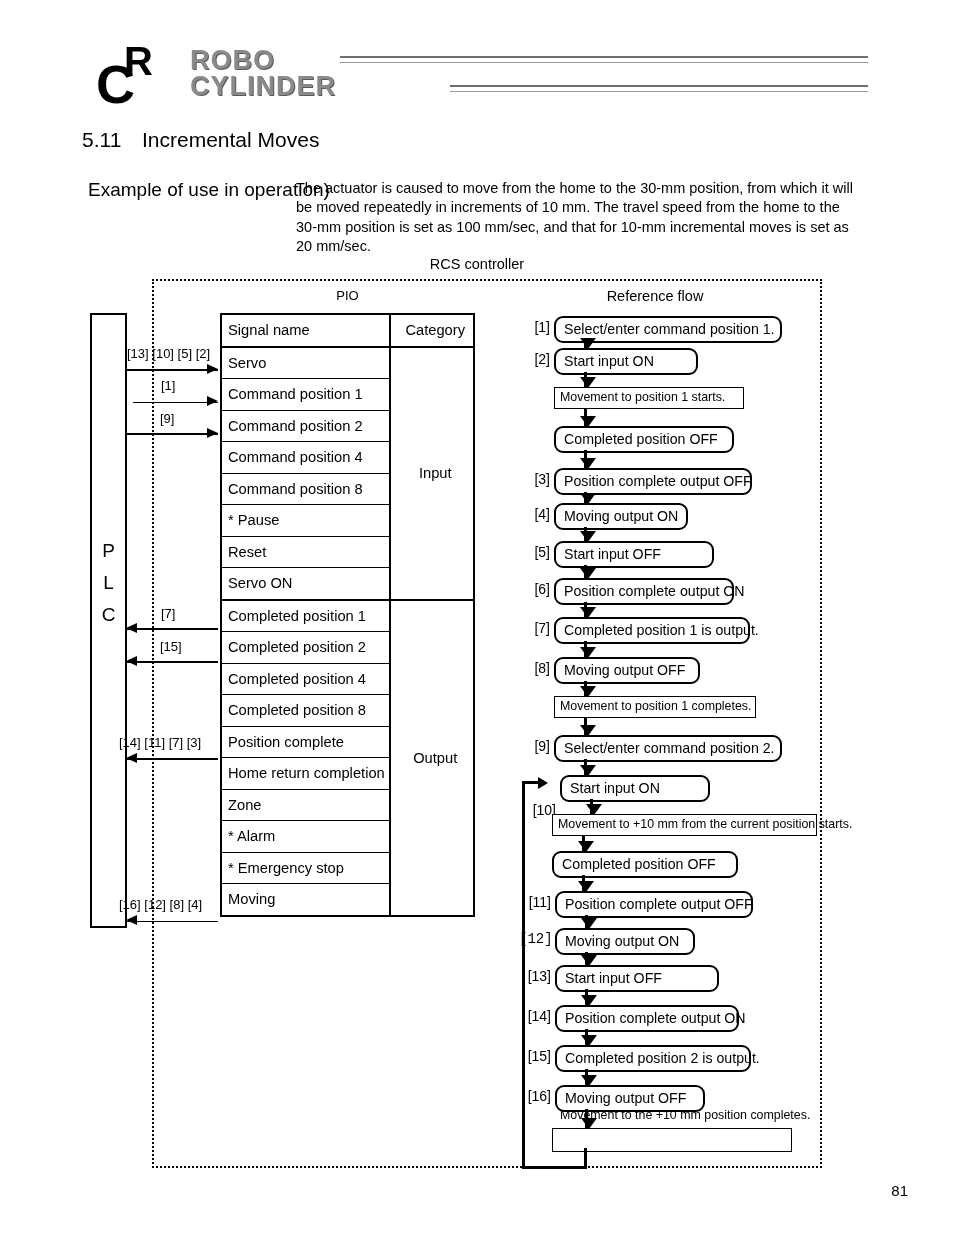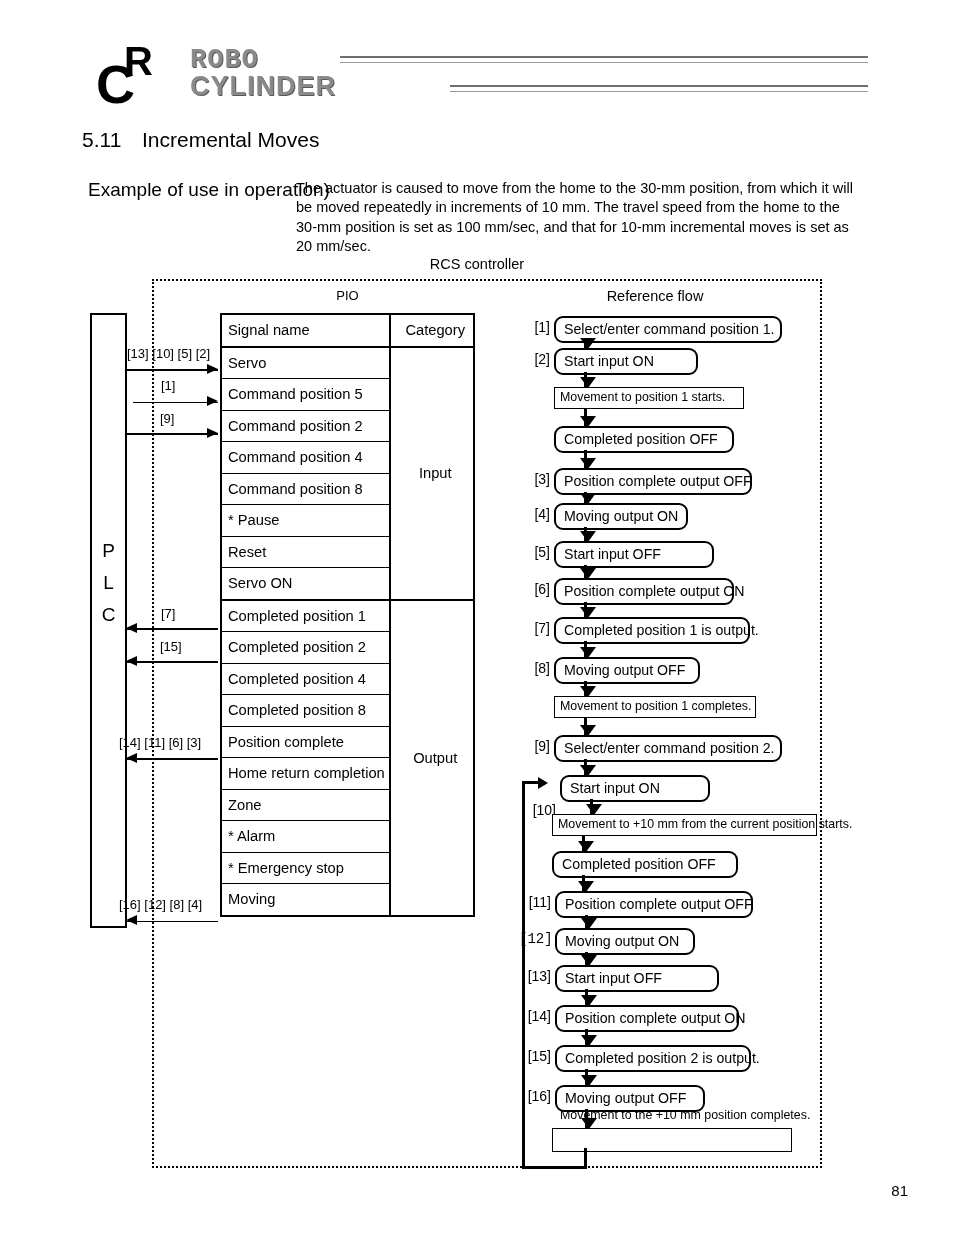--- a/index.html
+++ b/index.html
@@ -19,21 +19,21 @@
     line-height:34px;color:#000;letter-spacing:-2px;
   }
   .logo-mark .c-glyph{
     position:absolute;left:0px;top:18px;width:74px;height:44px;
     font-family:"Liberation Sans",sans-serif;font-weight:bold;font-size:54px;
     line-height:44px;color:#000;
   }
   .logo-word{left:190px;width:270px;font-weight:bold;font-style:normal;
     font-size:27px;letter-spacing:1px;color:#8a8a8a;
     text-shadow:1px 1px 0 #5a5a5a;font-family:"Liberation Sans",sans-serif;}
-  .logo-word.w1{top:45px;font-family:Liberation Mono, monospace;}
+  .logo-word.w1{top:45px;}
   .logo-word.w2{top:71px;}
   .rule{background:#6f6f6f;height:2px;}
   .rule.r1{left:340px;top:56px;width:528px;}
   .rule.r2{left:340px;top:62px;width:528px;height:1px;background:#9a9a9a;}
   .rule.r3{left:450px;top:85px;width:418px;}
   .rule.r4{left:450px;top:91px;width:418px;height:1px;background:#9a9a9a;}
 
   
   #section-title{left:82px;top:128px;font-size:21px;}
   #section-title .num{display:inline-block;width:60px;}
@@ -152,21 +152,21 @@
   <tbody id="pio-tbody">
       <tr class="header">
         <td class="sig">Signal name</td>
         <td class="cat">Category</td>
       </tr>
       <tr>
         <td class="sig">Servo</td>
         <td class="cat" rowspan="8">Input</td>
       </tr>
       <tr>
-        <td class="sig">Command position 5</td>
+        <td class="sig">Command position 1</td>
       </tr>
       <tr>
         <td class="sig">Command position 2</td>
       </tr>
       <tr>
         <td class="sig">Command position 4</td>
       </tr>
       <tr>
         <td class="sig">Command position 8</td>
       </tr>
@@ -236,21 +236,21 @@
     <div class="sig-label abs" style="left:161px;top:606px;">[7]</div>
     <div class="abs sig-arrow" style="left:126px;top:654px;width:92px;">
       <div class="line" style="width:92px;"></div>
       <div class="head left" style="left:0px;"></div>
     </div>
     <div class="sig-label abs" style="left:160px;top:639px;">[15]</div>
     <div class="abs sig-arrow" style="left:126px;top:751px;width:92px;">
       <div class="line" style="width:92px;"></div>
       <div class="head left" style="left:0px;"></div>
     </div>
-    <div class="sig-label abs" style="left:119px;top:735px;">[14] [11] [6] [3]</div>
+    <div class="sig-label abs" style="left:119px;top:735px;">[14] [11] [7] [3]</div>
     <div class="abs sig-arrow" style="left:126px;top:913px;width:92px;">
       <div class="line thin" style="width:92px;"></div>
       <div class="head left" style="left:0px;"></div>
     </div>
     <div class="sig-label abs" style="left:119px;top:897px;">[16] [12] [8] [4]</div>
   </div>
 
 <div class="abs" id="flow">
     <div class="step-index" style="left:18px;top:9px;">[1]</div>
     <div class="step-box rounded" style="left:54px;top:6px;width:228px;">Select/enter command position 1.</div>

